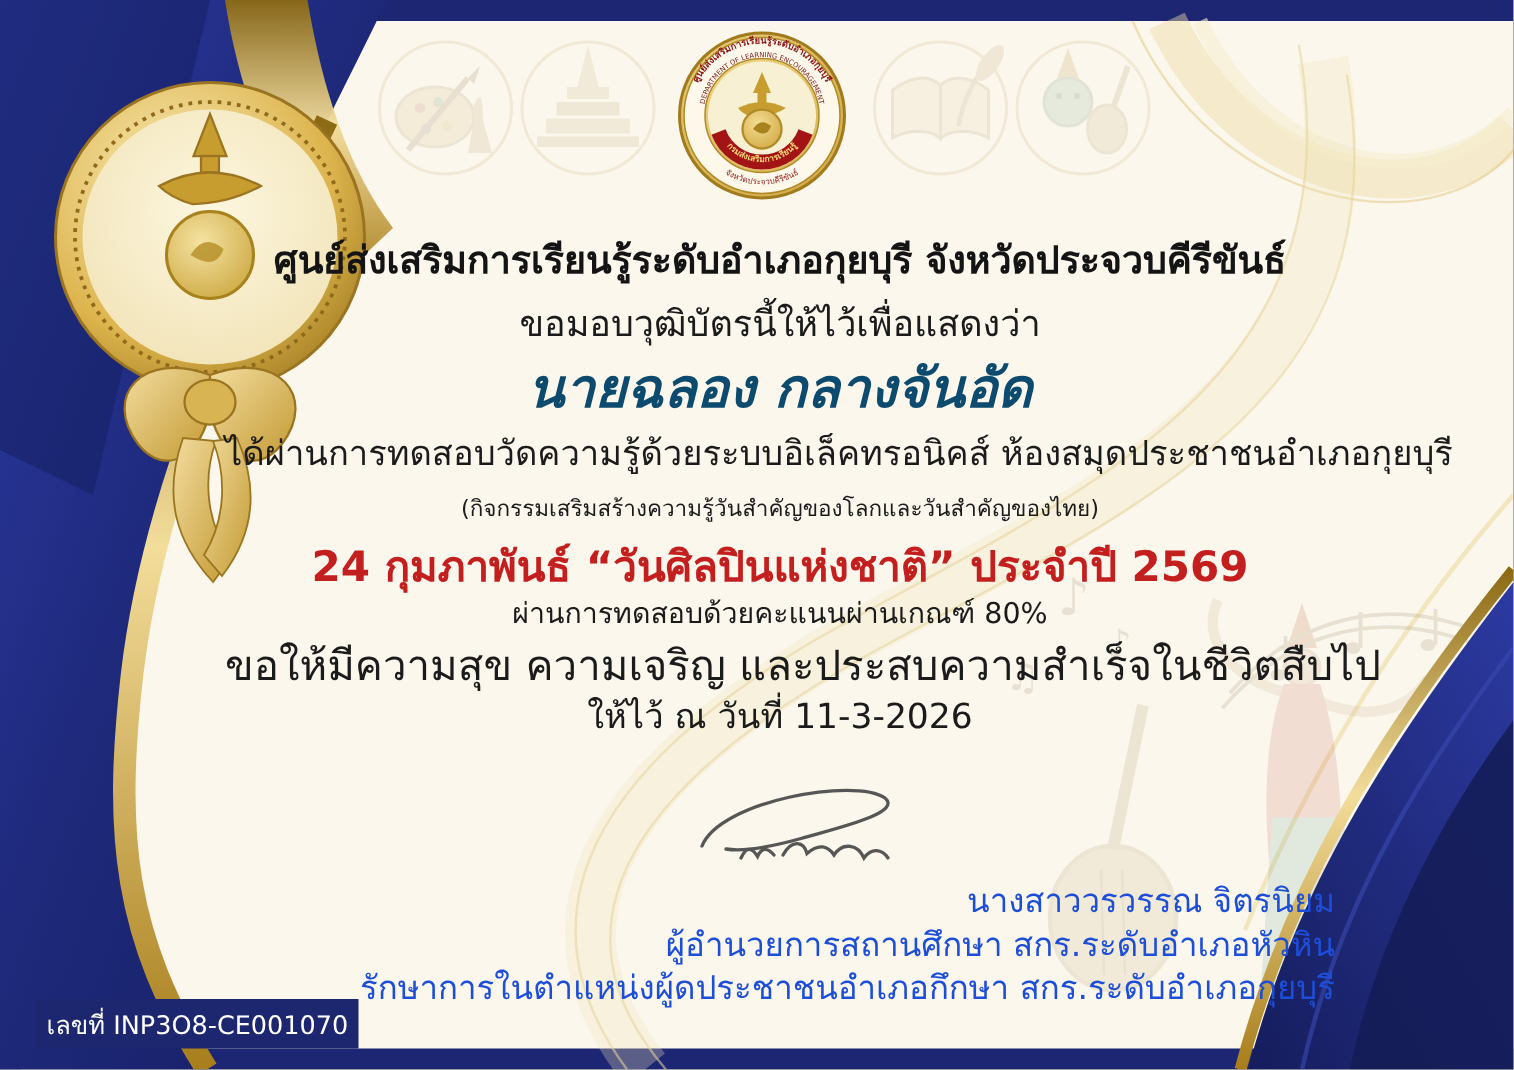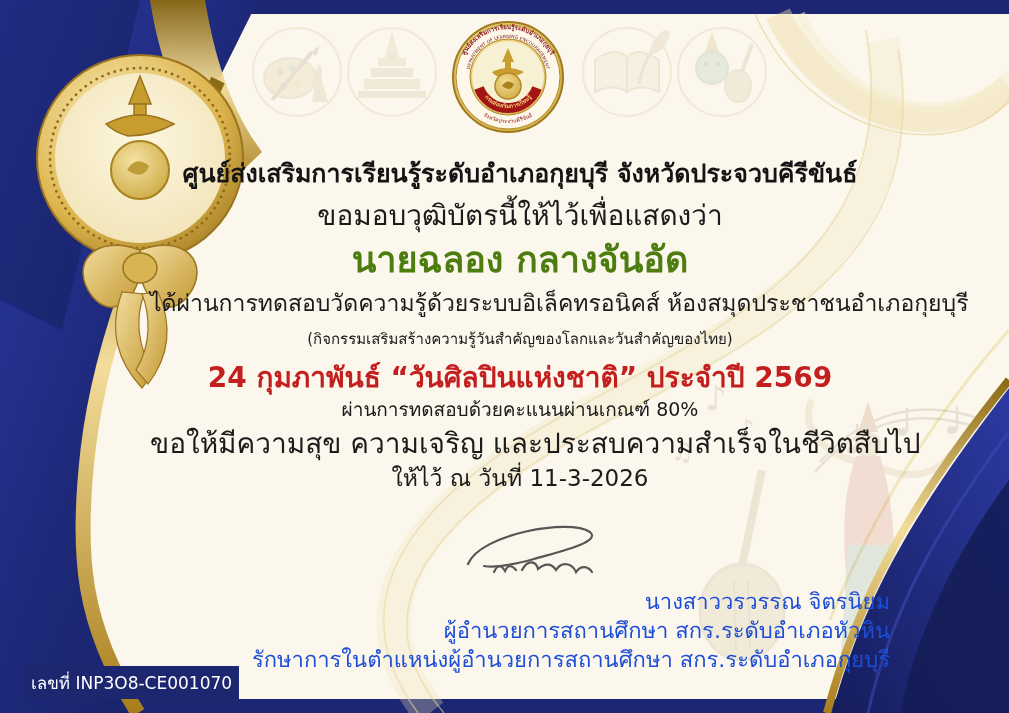--- a/index.html
+++ b/index.html
@@ -6,22 +6,22 @@
   .canvas{
     position:relative;width:1009px;height:713px;overflow:hidden;
     background:#fbf7ec;
     font-family:"DejaVu Sans","Liberation Sans",sans-serif;
   }
   .bg{position:absolute;left:0;top:0;width:1009px;height:713px;}
   .seal{position:absolute;left:445px;top:14px;width:126px;height:126px;}
   .content{position:absolute;left:150px;top:158px;width:740px;text-align:center;color:#1b1b1b;}
   .line{white-space:nowrap;}
   .issuer{font-size:25px;font-weight:700;line-height:32px;margin-bottom:12px;color:#141414;}
-  .award{font-size:28px;line-height:28px;margin-bottom:8px;}
-  .name{font-size:36px;line-height:44px;margin-bottom:6px;font-weight:700;color:#4d7c0f;}
+  .award{font-size:24px;line-height:28px;margin-bottom:8px;}
+  .name{font-size:36px;line-height:44px;margin-bottom:6px;font-weight:700;font-style:italic;color:#0c4a6e;}
   .body1{font-size:23px;line-height:30px;margin-bottom:6px;}
   .body2{font-size:15px;line-height:30px;margin-bottom:7px;}
   .event{font-size:28px;line-height:34px;margin-bottom:0;font-weight:700;color:#c41f1f;}
   .score{font-size:19px;line-height:28px;margin-bottom:7px;}
   .blessing{font-size:28px;line-height:28px;margin-bottom:6px;}
   .date{font-size:23px;line-height:28px;}
   .signature{position:absolute;left:438px;top:512px;width:214px;height:78px;}
   .signer{position:absolute;left:150px;top:588px;width:740px;text-align:right;color:#1d4ed8;}
   .signer div{font-size:22px;line-height:27px;margin-bottom:2px;white-space:nowrap;}
   .certno{
@@ -240,21 +240,21 @@
     <g stroke="#454545" stroke-width="2.2" fill="none" stroke-linecap="round" opacity="0.9">
       <path d="M30,52 C42,22 132,6 152,20 C164,30 120,40 96,47 C78,52 58,56 46,54"></path>
       <path d="M56,60 q5,-11 11,-1 q4,-9 11,-1"></path>
       <path d="M84,58 c6,-11 14,-9 16,-1 c8,-7 14,-5 18,1 c6,-9 16,-7 20,2 c5,-7 12,-6 16,0"></path>
     </g>
   </svg>
 
   <div class="signer">
     <div>นางสาววรวรรณ  จิตรนิยม</div>
     <div>ผู้อำนวยการสถานศึกษา  สกร.ระดับอำเภอหัวหิน</div>
-    <div>รักษาการในตำแหน่งผู้อำนวยการสถานศึกษา  สกร.ระดับอำเภอกุยบุรี</div>
+    <div>รักษาการในตำแหน่งผู้ดประชาชนอำเภอกึกษา  สกร.ระดับอำเภอกุยบุรี</div>
   </div>
 
   <div class="certno">
     <span>เลขที่</span>
     <span>INP3O8-CE001070</span>
   </div>
 
 </div>
 
 </body></html>

